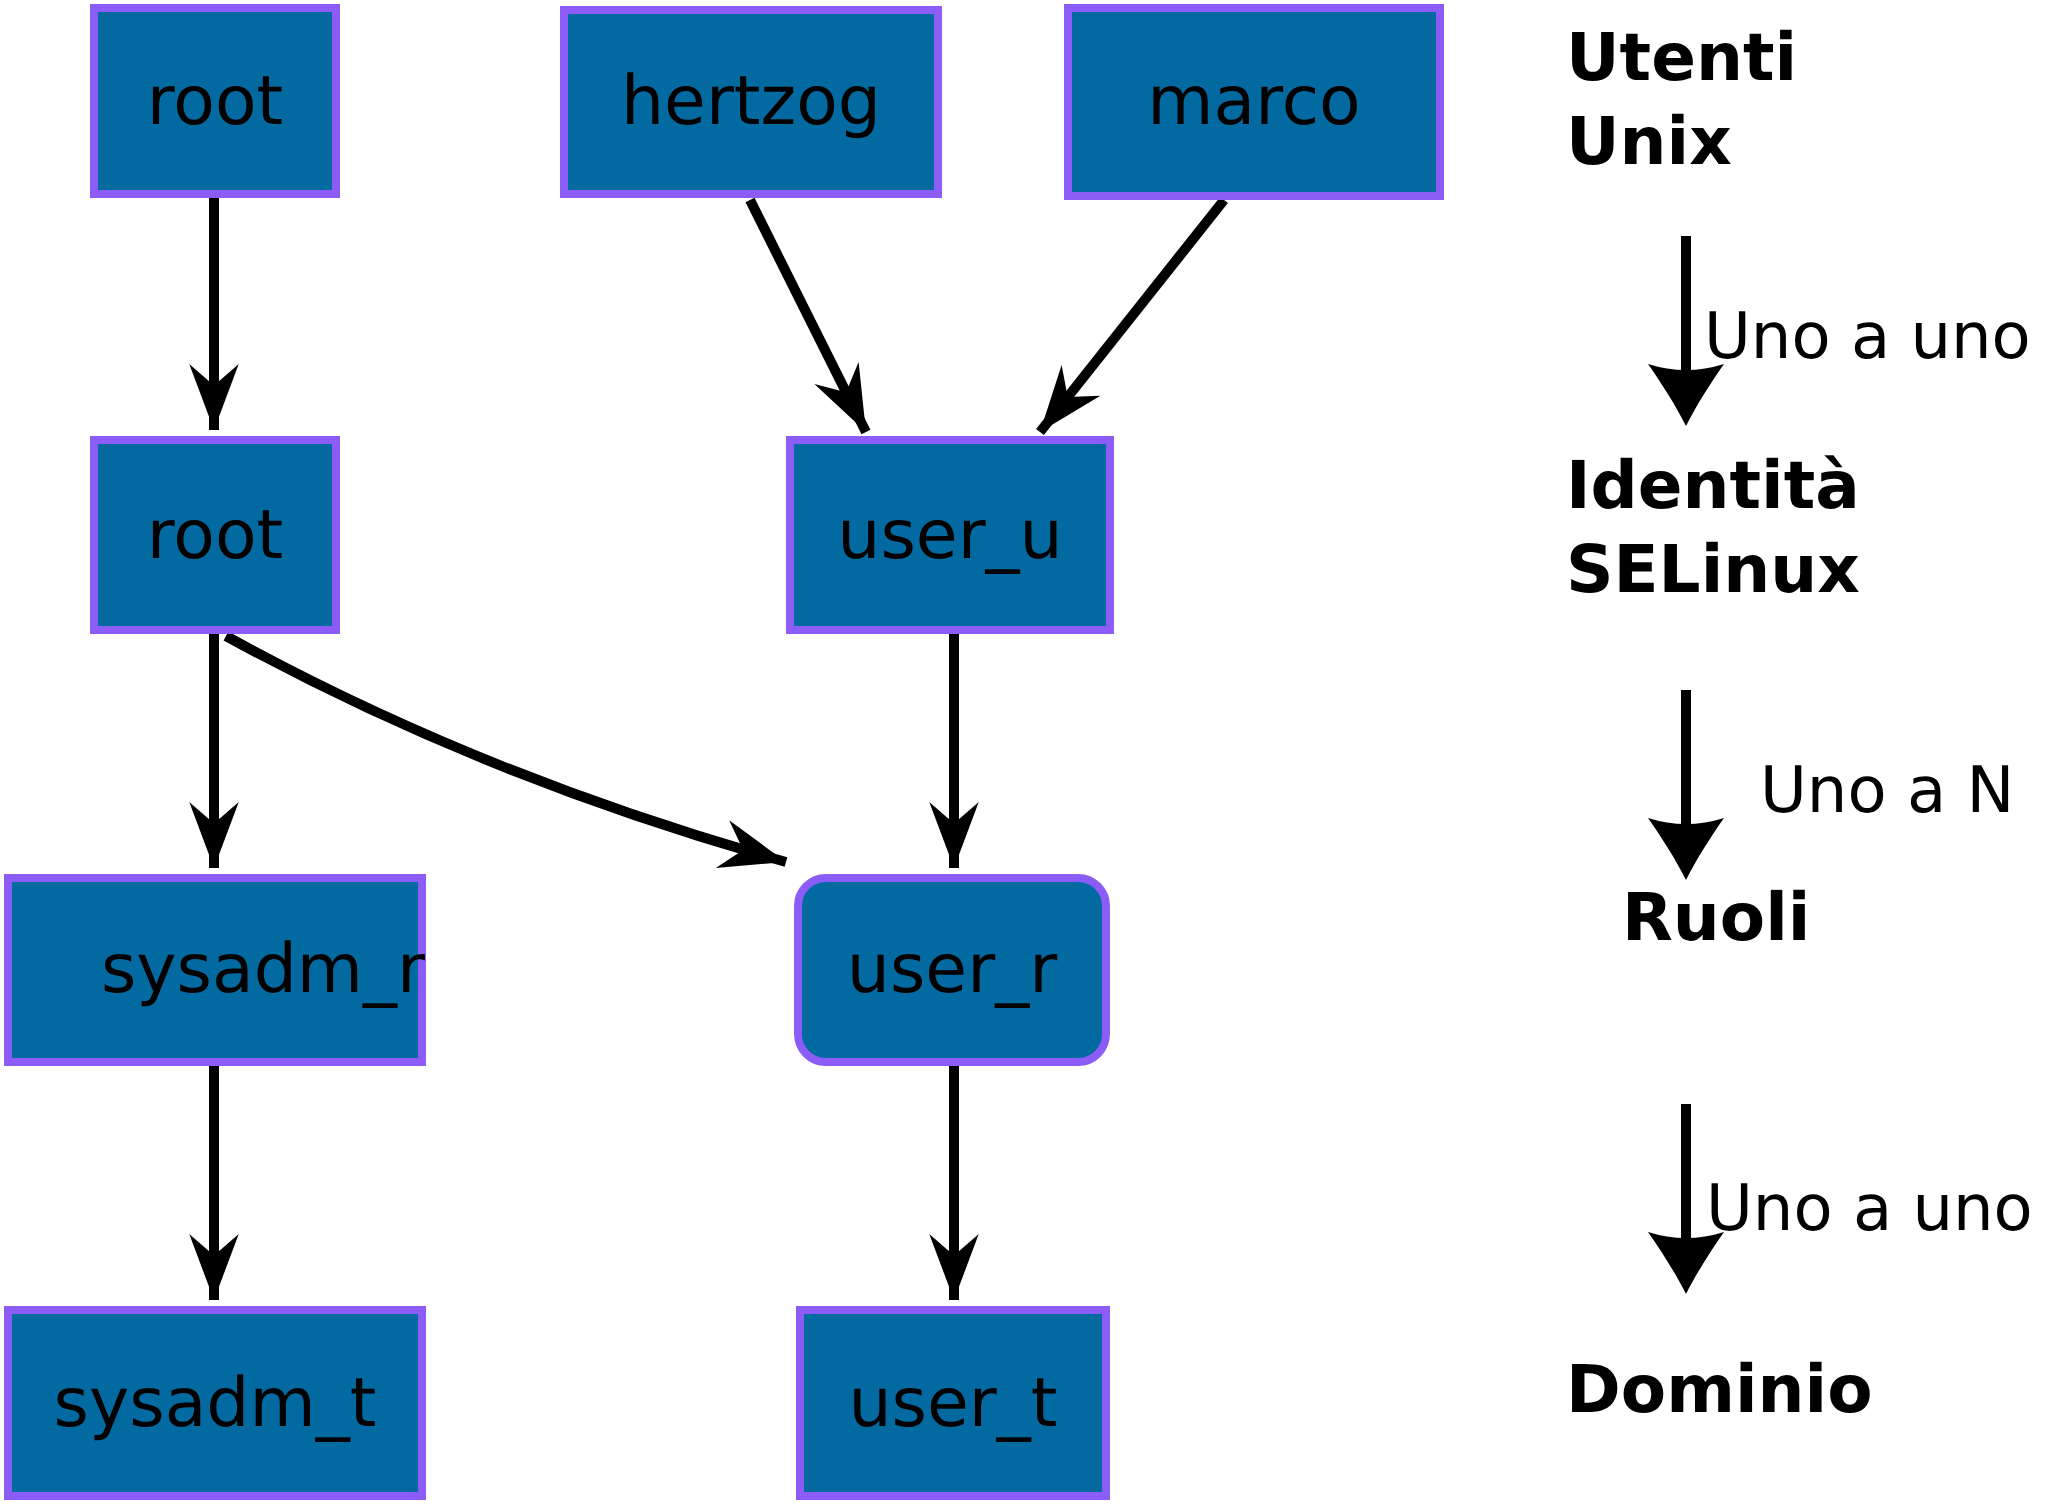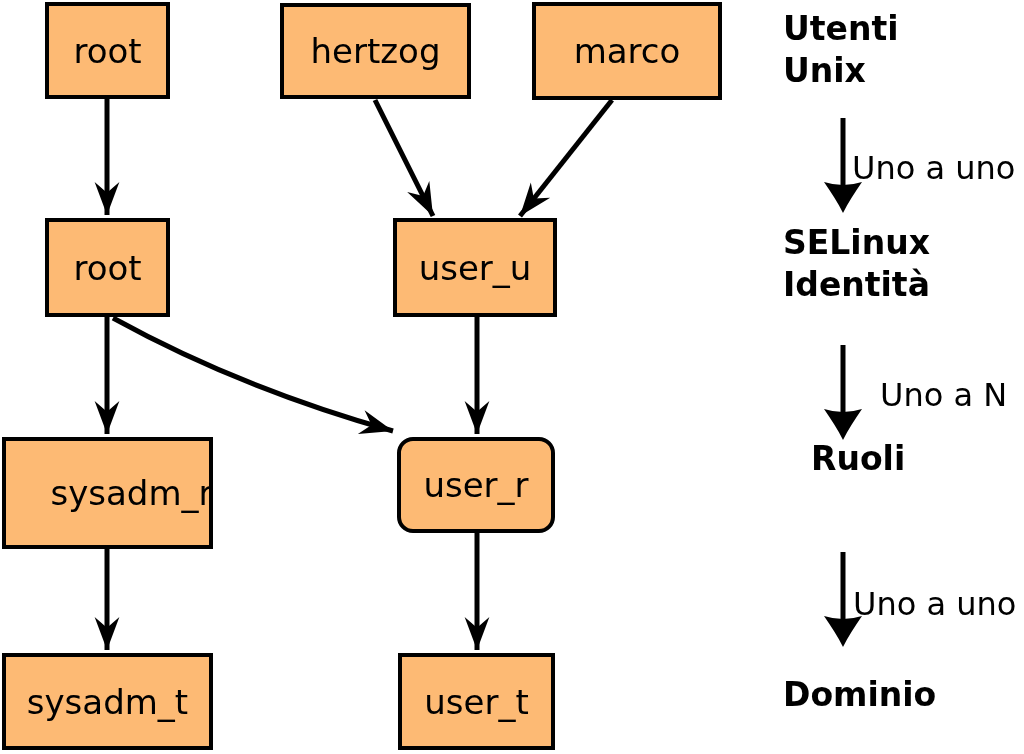--- a/index.html
+++ b/index.html
@@ -11,22 +11,22 @@
     color: #000000;
   }
   #stage {
     position: relative;
     width: 1024px; height: 754px;
     background: #ffffff;
   }
   .node {
     position: absolute;
     box-sizing: border-box;
-    border: 4px solid #000000;
-    background: #fdba74;
+    border: 4px solid #8b5cf6;
+    background: #0369a1;
     display: flex;
     align-items: center;
     justify-content: center;
     font-size: 34px;
     line-height: 1;
     color: #000000;
   }
   #arrow-layer {
     position: absolute;
     left: 0; top: 0;
@@ -59,21 +59,21 @@
     font-size: 32px;
     line-height: 40px;
     white-space: nowrap;
   }
   
   #n-unix-root      { left: 45px;  top: 2px;   width: 125px; height: 97px; }
   #n-unix-hertzog   { left: 280px; top: 3px;   width: 191px; height: 96px; }
   #n-unix-marco     { left: 515px; top: 2px;   width: 190px; height: 98px; margin-left: 17px; }
   #n-selinux-root   { left: 45px;  top: 218px; width: 125px; height: 99px; }
   #n-selinux-user-u { left: 393px; top: 218px; width: 164px; height: 99px; }
-  #n-role-sysadm-r  { left: 2px;   top: 437px; width: 211px; height: 112px; padding-left: 48px; }
+  #n-role-sysadm-r  { left: 2px;   top: 437px; width: 211px; height: 96px; padding-left: 48px; }
   #n-role-user-r    { left: 397px; top: 437px; width: 158px; height: 96px; border-radius: 16px; }
   #n-domain-sysadm-t{ left: 2px;   top: 653px; width: 211px; height: 97px; }
   #n-domain-user-t  { left: 398px; top: 653px; width: 157px; height: 97px; }
   
   #legend-level-0 { left: 783px; top: 8px;   }
   #legend-level-1 { left: 783px; top: 222px; }
   #legend-level-2 { left: 783px; top: 438px; margin-left: 28px; }
   #legend-level-3 { left: 783px; top: 674px; }
   #legend-rel-0   { left: 852px; top: 148px; }
   #legend-rel-1   { left: 880px; top: 375px; }
@@ -117,21 +117,21 @@
   <div class="node" id="n-role-user-r">user_r</div>
   <div class="node" id="n-domain-user-t">user_t</div>
   <div class="node" id="n-domain-sysadm-t">sysadm_t</div>
 
   <div class="legend-title" id="legend-level-0">
     <div>Utenti</div>
     <div>Unix</div>
   </div>
   <div class="legend-relation" id="legend-rel-0">Uno a uno</div>
   <div class="legend-title" id="legend-level-1">
+    <div>Identità</div>
     <div>SELinux</div>
-    <div>Identità</div>
   </div>
   <div class="legend-relation" id="legend-rel-1">Uno a N</div>
   <div class="legend-title" id="legend-level-2">Ruoli</div>
   <div class="legend-relation" id="legend-rel-2">Uno a uno</div>
   <div class="legend-title" id="legend-level-3">Dominio</div>
 
 </div>
 
 </body></html>

